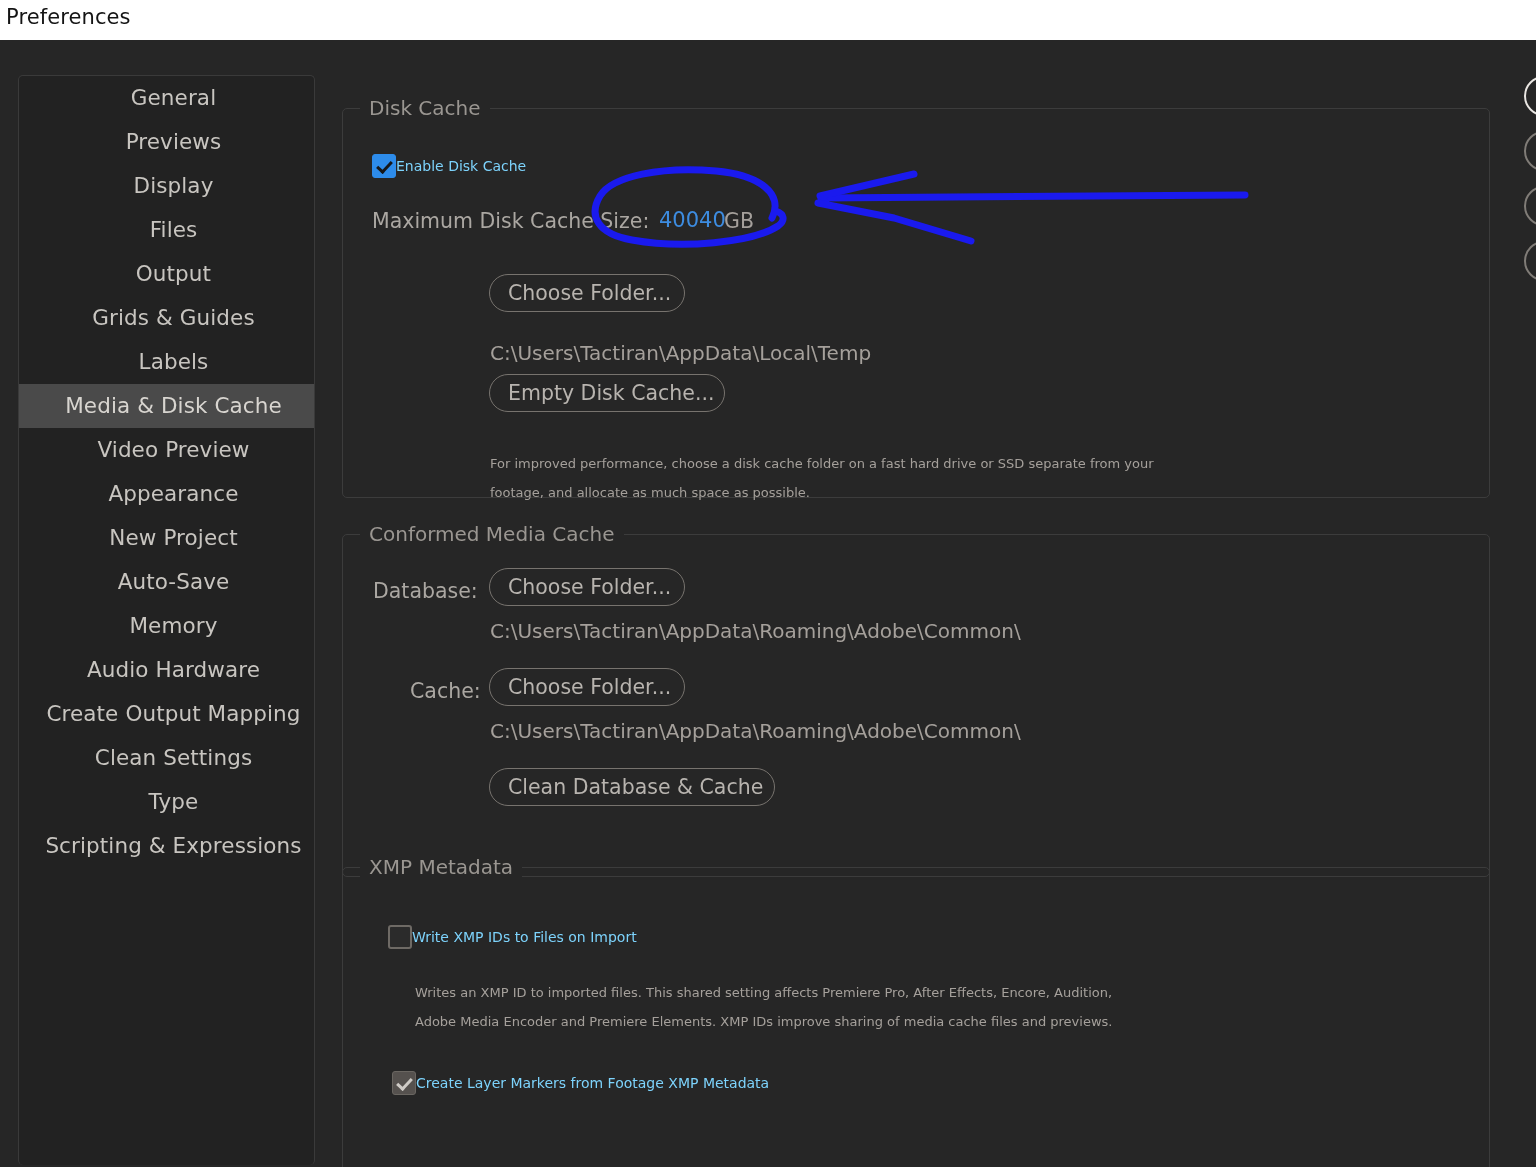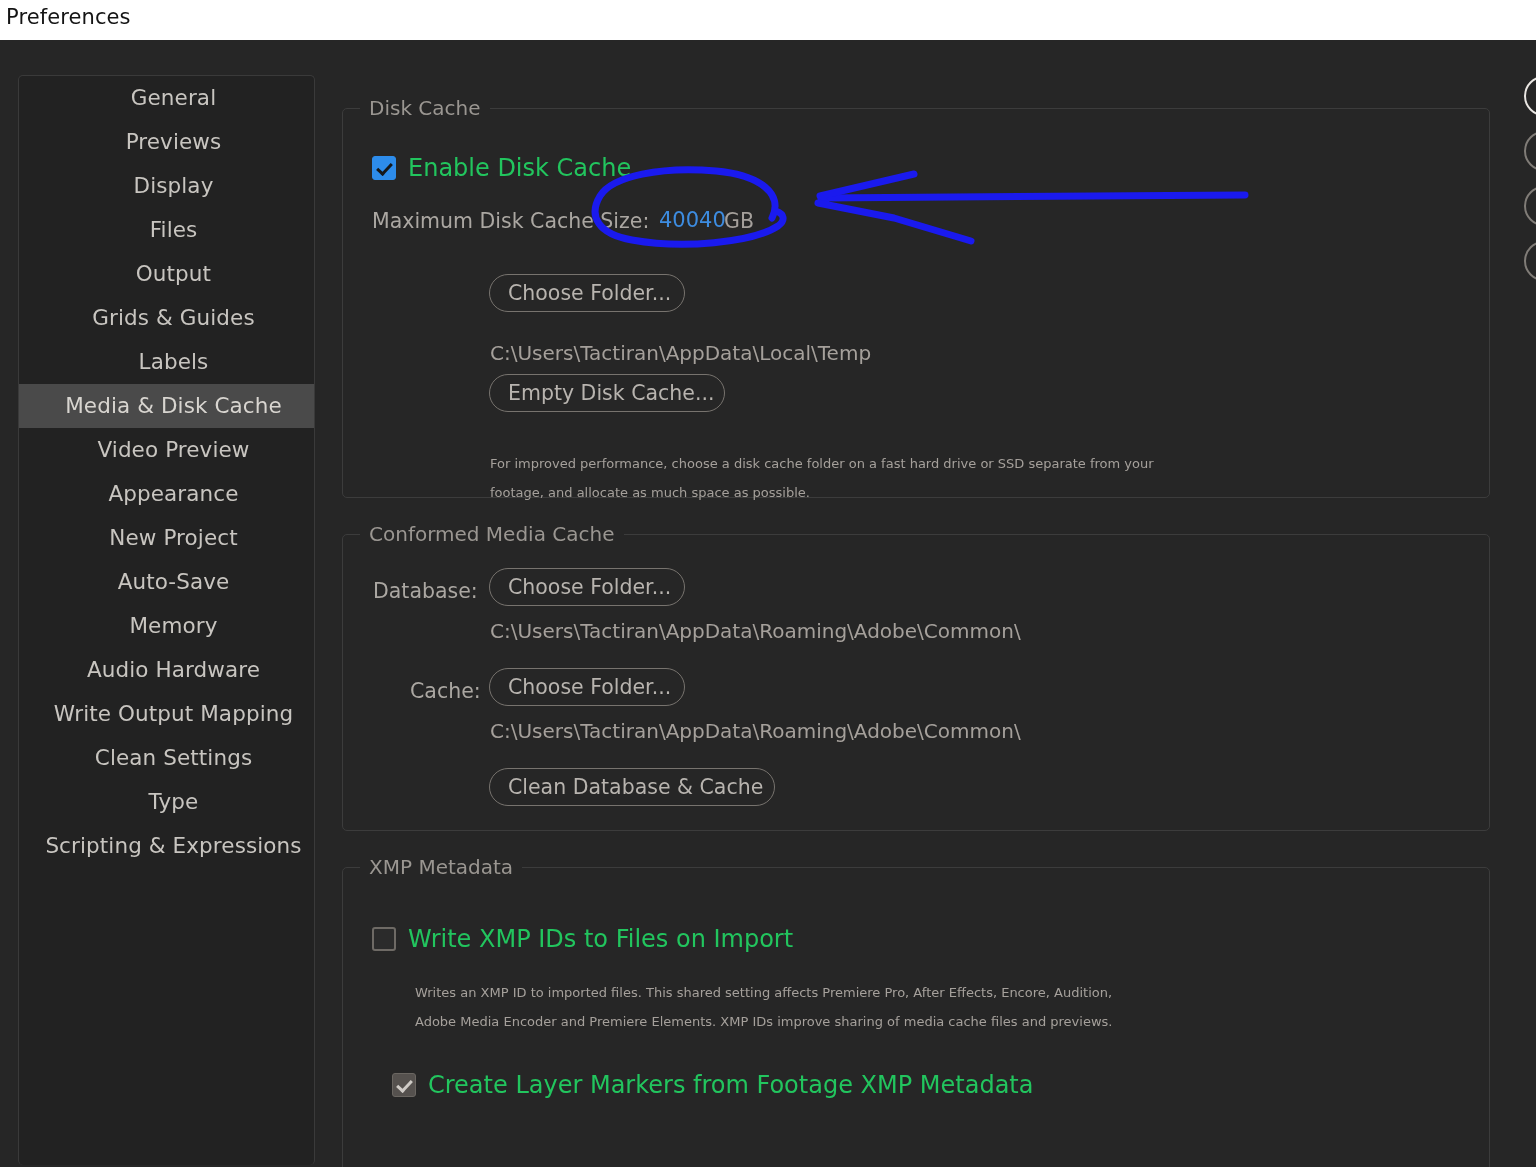--- a/index.html
+++ b/index.html
@@ -97,21 +97,21 @@
     position: absolute;
     top: -13px;
     left: 17px;
     padding: 0 9px;
     background: #262626;
     color: #9a9691;
     font-size: 20px;
     white-space: nowrap;
   }
   #group-disk    { left: 0;  top: 68px;  width: 1148px; height: 390px; }
-  #group-conform { left: 0;  top: 494px; width: 1148px; height: 297px; }
+  #group-conform { left: 0;  top: 494px; width: 1148px; height: 343px; }
   #group-xmp     { left: 0;  top: 827px; width: 1148px; height: 368px; }
 
   
   .lbl {
     position: absolute;
     color: #aba7a2;
     font-size: 20.5px;
     white-space: nowrap;
   }
   .path {
@@ -152,23 +152,22 @@
     content: "";
     position: absolute;
     left: 7px; top: 3px;
     width: 6px; height: 12px;
     border: solid #cfcbc6;
     border-width: 0 3px 3px 0;
     transform: rotate(43deg);
   }
   .cbox.off { background: #2b2b2b; border: 2px solid #6e6a65; }
   .cb-label {
-    margin-left: 12px;
-    color: #22c55e;
-    font-size: 24px;
+    color: #7dd3fc;
+    font-size: 14px;
     white-space: nowrap;
   }
 
   
   .pill {
     position: absolute;
     box-sizing: border-box;
     border: 1px solid #77736e;
     border-radius: 22px;
     background: transparent;
@@ -235,21 +234,21 @@
         <div class="side-item"><span>Output</span></div>
         <div class="side-item"><span>Grids &amp; Guides</span></div>
         <div class="side-item"><span>Labels</span></div>
         <div class="side-item selected"><span>Media &amp; Disk Cache</span></div>
         <div class="side-item"><span>Video Preview</span></div>
         <div class="side-item"><span>Appearance</span></div>
         <div class="side-item"><span>New Project</span></div>
         <div class="side-item"><span>Auto-Save</span></div>
         <div class="side-item"><span>Memory</span></div>
         <div class="side-item"><span>Audio Hardware</span></div>
-        <div class="side-item"><span>Write Output Mapping</span></div>
+        <div class="side-item"><span>Create Output Mapping</span></div>
         <div class="side-item"><span>Clean Settings</span></div>
         <div class="side-item"><span>Type</span></div>
         <div class="side-item"><span>Scripting &amp; Expressions</span></div>
       </div>
 
     <div class="content">
 
       <div class="group" id="group-disk">
         <div class="group-legend">Disk Cache</div>
 
@@ -283,21 +282,21 @@
         <div class="lbl" style="left:67px; top:144px;">Cache:</div>
         <button class="pill" style="left:146px; top:133px; width:196px;">Choose Folder...</button>
         <div class="path" style="left:147px; top:184px;">C:\Users\Tactiran\AppData\Roaming\Adobe\Common\</div>
 
         <button class="pill" style="left:146px; top:233px; width:286px;">Clean Database &amp; Cache</button>
       </div>
 
       <div class="group" id="group-xmp">
         <div class="group-legend">XMP Metadata</div>
 
-        <div class="cbrow" style="left:29px; top:57px;">
+        <div class="cbrow" style="left:45px; top:57px;">
           <span class="cbox off"></span>
           <span class="cb-label">Write XMP IDs to Files on Import</span>
         </div>
 
         <div class="desc" style="left:72px; top:110px; width:1020px;">
           <span>Writes an XMP ID to imported files. This shared setting affects Premiere Pro, After Effects, Encore, Audition,</span><br>
           <span>Adobe Media Encoder and Premiere Elements. XMP IDs improve sharing of media cache files and previews.</span>
         </div>
 
         <div class="cbrow" style="left:29px; top:203px;padding-left:20px;">

